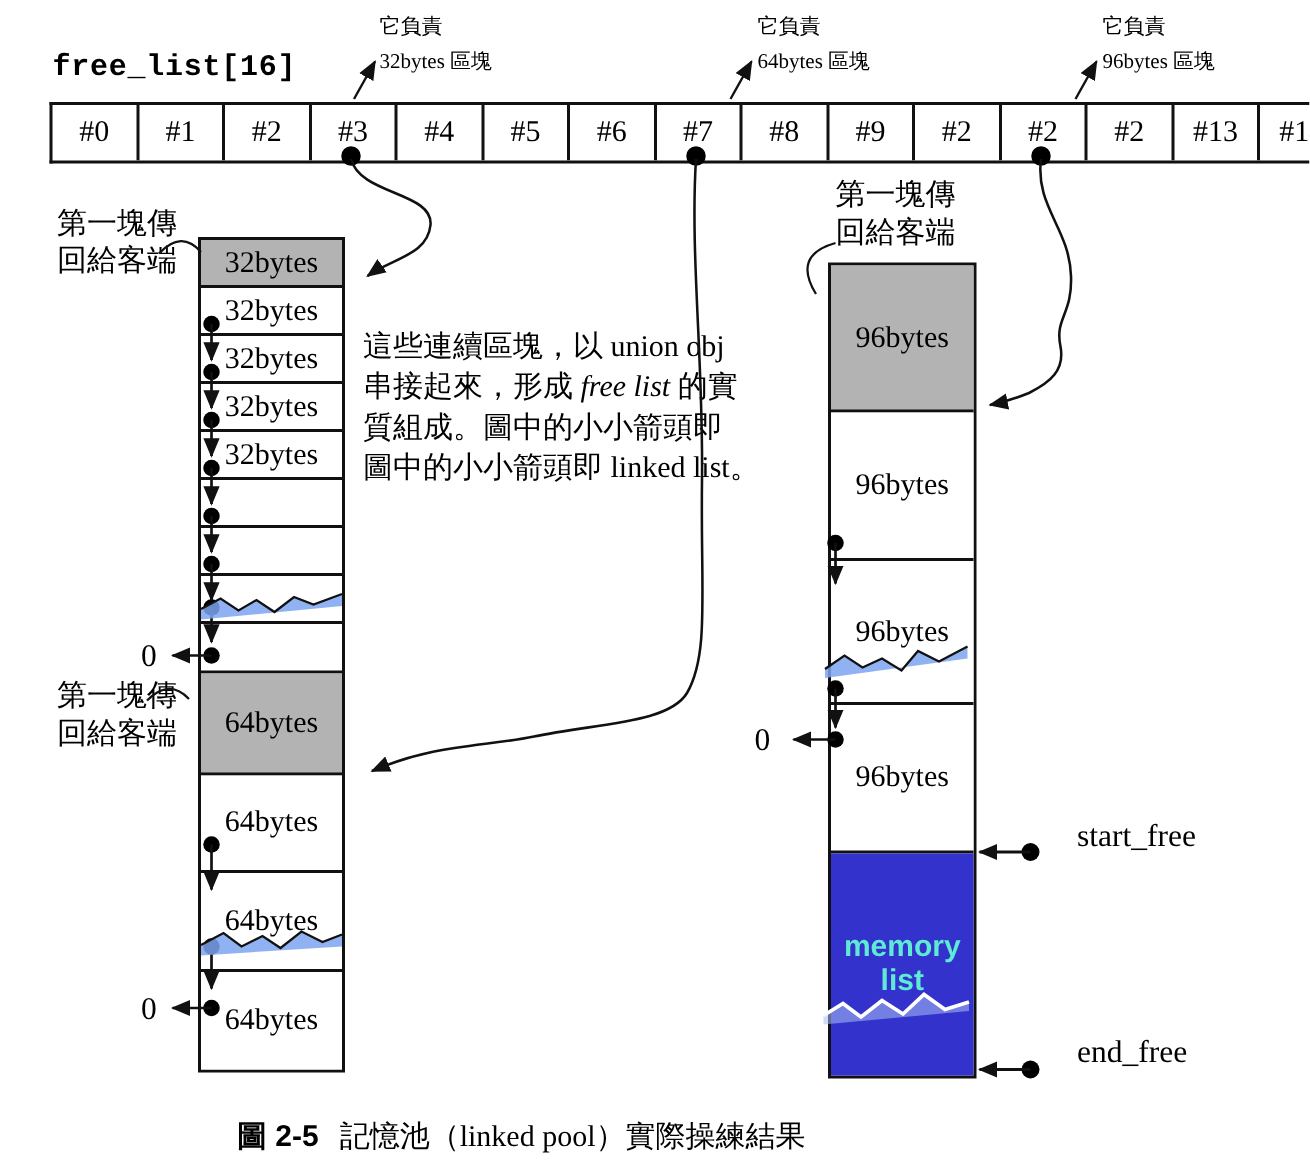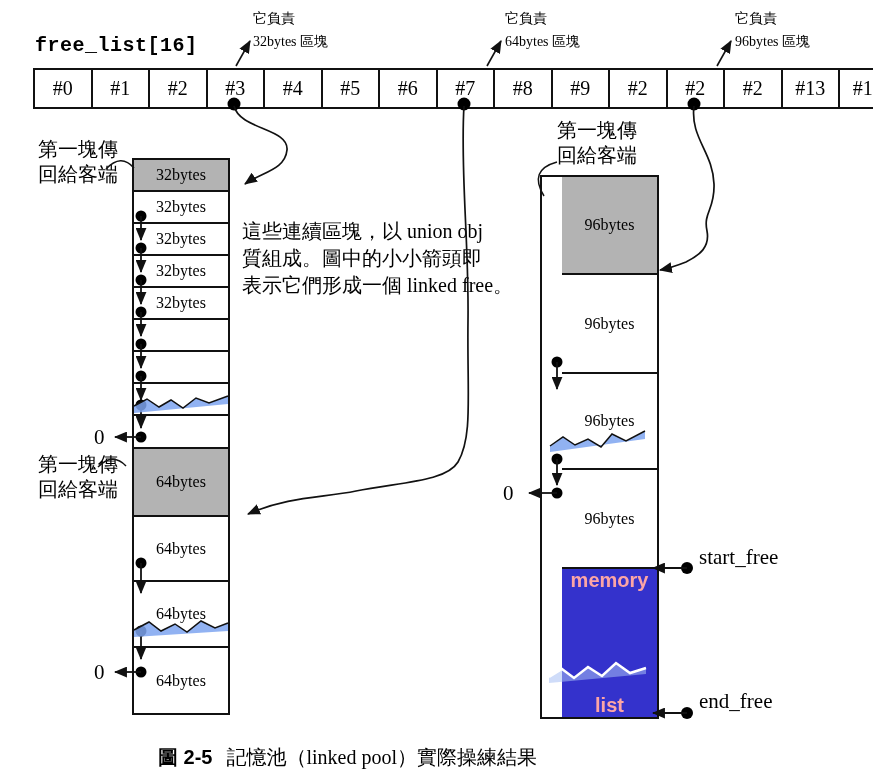--- a/index.html
+++ b/index.html
@@ -12,35 +12,35 @@
   
   .annotation{top:7px;font-size:14px;line-height:23px;white-space:nowrap;}
   
   .array{left:33px;top:68px;width:840px;height:37px;display:flex;overflow:hidden;
          border-top:2px solid var(--line);border-bottom:2px solid var(--line);border-left:2px solid var(--line);}
   .cell{flex:0 0 57.5px;box-sizing:border-box;border-right:2px solid var(--line);
         display:flex;align-items:center;justify-content:center;font-size:20px;}
   
   .col{border:2px solid var(--line);box-sizing:content-box;}
   .crow{box-sizing:border-box;border-bottom:2px solid var(--line);display:flex;
-        align-items:center;justify-content:center;font-size:16px;background:#fff;}
+        align-items:center;justify-content:center;font-size:20px;background:#fff;}
   .crow:last-child{border-bottom:none;}
   .crow.shaded{background:var(--shaded-cell);}
-  .crow.pool{background:var(--memory-pool);flex-direction:column;color:#fca5a5;
-             font-family:"Liberation Sans",sans-serif;font-weight:bold;font-size:20px;line-height:23px;justify-content:space-between;}
+  .crow.pool{background:var(--memory-pool);flex-direction:column;color:#5eead4;
+             font-family:"Liberation Sans",sans-serif;font-weight:bold;font-size:20px;line-height:23px;}
   #left-col{left:132px;top:158px;width:94px;}
-  #right-col{left:540px;top:175px;width:95px;padding-left:20px;}
+  #right-col{left:552px;top:175px;width:95px;}
   
   .twoline{font-size:20px;line-height:25px;white-space:nowrap;}
   
   #note{left:242px;top:218px;font-size:20px;line-height:27px;white-space:nowrap;}
   #note .em{font-style:italic;}
   
   .zero{font-size:21px;}
-  .ptr-label{font-size:21px;white-space:nowrap;}
+  .ptr-label{font-size:21px;white-space:nowrap;margin-left:19px;}
   .caption{left:158px;top:744px;font-size:20px;white-space:nowrap;}
   .cap-fig{font-family:"Liberation Sans",sans-serif;font-weight:bold;margin-right:14px;}
   svg.overlay{position:absolute;left:0;top:0;pointer-events:none;}
 </style>
 </head>
 <body>
 
 <div class="canvas">
 
   <div class="abs mono freelist-label">free_list[16]</div>
@@ -117,22 +117,23 @@
 
   <div class="abs zero" style="left:94px;top:425px">0</div>
   <div class="abs zero" style="left:94px;top:660px">0</div>
   <div class="abs zero" style="left:503px;top:481px">0</div>
 
   <div class="abs ptr-label" style="left:699px;top:545px">start_free</div>
   <div class="abs ptr-label" style="left:699px;top:689px">end_free</div>
 
   <div class="abs" id="note">
       <div><span>這些連續區塊，以 </span><span>union obj</span></div>
+      <div><span>串接起來，形成 </span><span class="em">free list</span><span> 的實</span></div>
       <div><span>質組成。圖中的小小箭頭即</span></div>
-      <div><span>表示它們形成一個 linked free。</span></div>
+      <div><span>圖中的小小箭頭即 linked list。</span></div>
     </div>
 
   <div class="abs caption">
     <span class="cap-fig">圖 2-5</span><span>記憶池（linked pool）實際操練結果</span>
   </div>
 
   <svg class="overlay" width="873" height="779" viewBox="0 0 873 779">
     <defs>
       <marker id="ah" viewBox="0 0 12 10" refX="11" refY="5" markerWidth="13" markerHeight="11" markerUnits="userSpaceOnUse" orient="auto">
         <path d="M0,0 L12,5 L0,10 z" fill="#111"></path>

